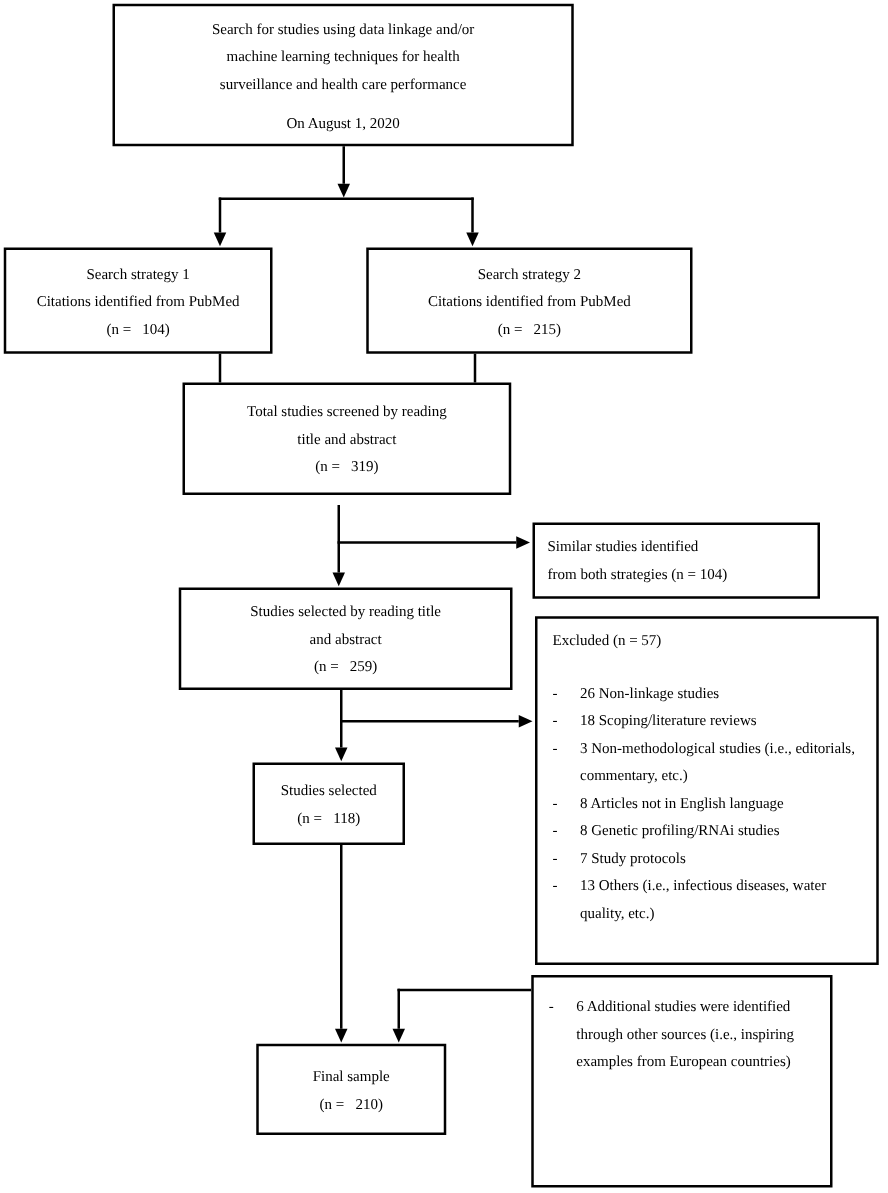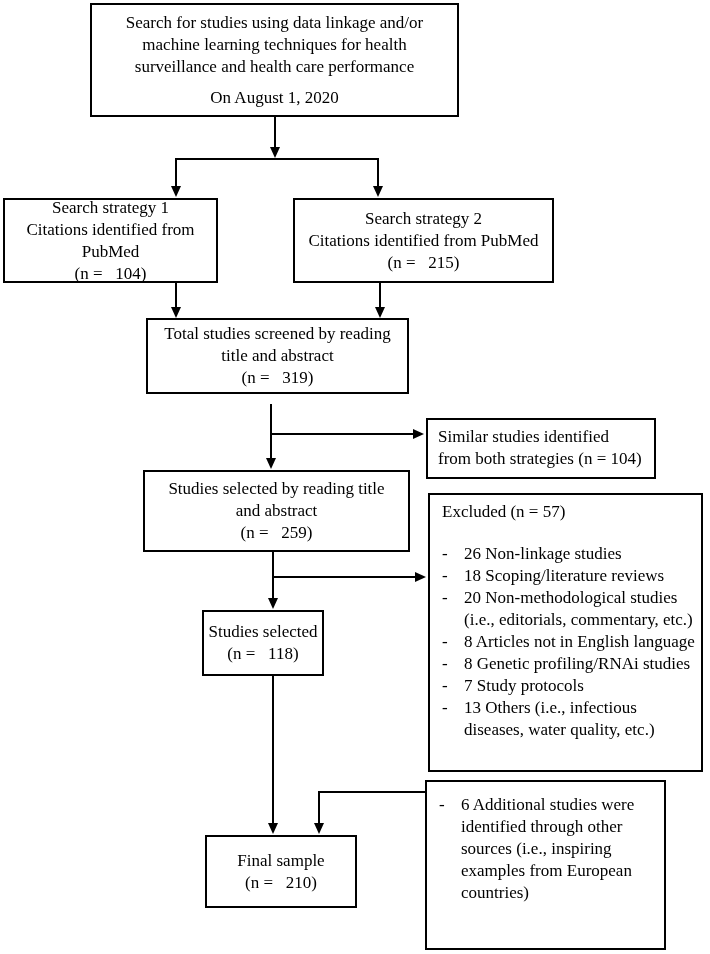--- a/index.html
+++ b/index.html
@@ -1,21 +1,21 @@
 <!DOCTYPE html>
 <html><head>
 <meta charset="utf-8">
 <style>
   html,body{margin:0;padding:0;background:#fff;}
   #stage{
     position:relative;
     width:710px;height:954px;
     background:#ffffff;
     font-family:"Liberation Serif","DejaVu Serif",serif;
-    font-size:17px;
+    font-size:12px;
     color:#000;
     overflow:hidden;
   }
   .box{
     position:absolute;
     border:2px solid #000;
     background:#fff;
     box-sizing:border-box;
   }
   .center{
@@ -76,21 +76,21 @@
     <div class="txt">Search strategy 2
 Citations identified from PubMed
 (n =   215)</div>
   </div>
 
   <div class="vline" style="left:175px;top:283px;height:24px"></div>
   <div class="arrow-down" style="left:171px;top:307px"></div>
   <div class="vline" style="left:379px;top:283px;height:24px"></div>
   <div class="arrow-down" style="left:375px;top:307px"></div>
 
-  <div class="box center" style="left:146px;top:318px;width:263px;height:76px">
+  <div class="box center" style="left:146px;top:306px;width:263px;height:90px">
     <div class="txt">Total studies screened by reading
 title and abstract
 (n =   319)</div>
   </div>
 
   <div class="vline" style="left:270px;top:404px;height:54px"></div>
   <div class="arrow-down" style="left:266px;top:458px"></div>
   <div class="hline" style="left:270px;top:433px;width:143px"></div>
   <div class="arrow-right" style="left:413px;top:429px"></div>
 
@@ -115,21 +115,21 @@
     <div class="item">
       <span class="marker">-</span>
       <span class="it">26 Non-linkage studies</span>
     </div>
     <div class="item">
       <span class="marker">-</span>
       <span class="it">18 Scoping/literature reviews</span>
     </div>
     <div class="item">
       <span class="marker">-</span>
-      <span class="it">20 Non-methodological studies (i.e., editorials, commentary, etc.)</span>
+      <span class="it">3 Non-methodological studies (i.e., editorials, commentary, etc.)</span>
     </div>
     <div class="item">
       <span class="marker">-</span>
       <span class="it">8 Articles not in English language</span>
     </div>
     <div class="item">
       <span class="marker">-</span>
       <span class="it">8 Genetic profiling/RNAi studies</span>
     </div>
     <div class="item">

